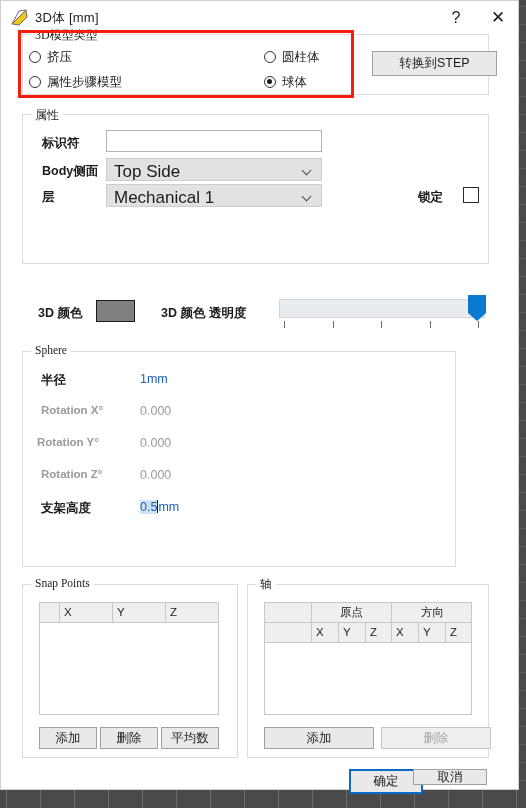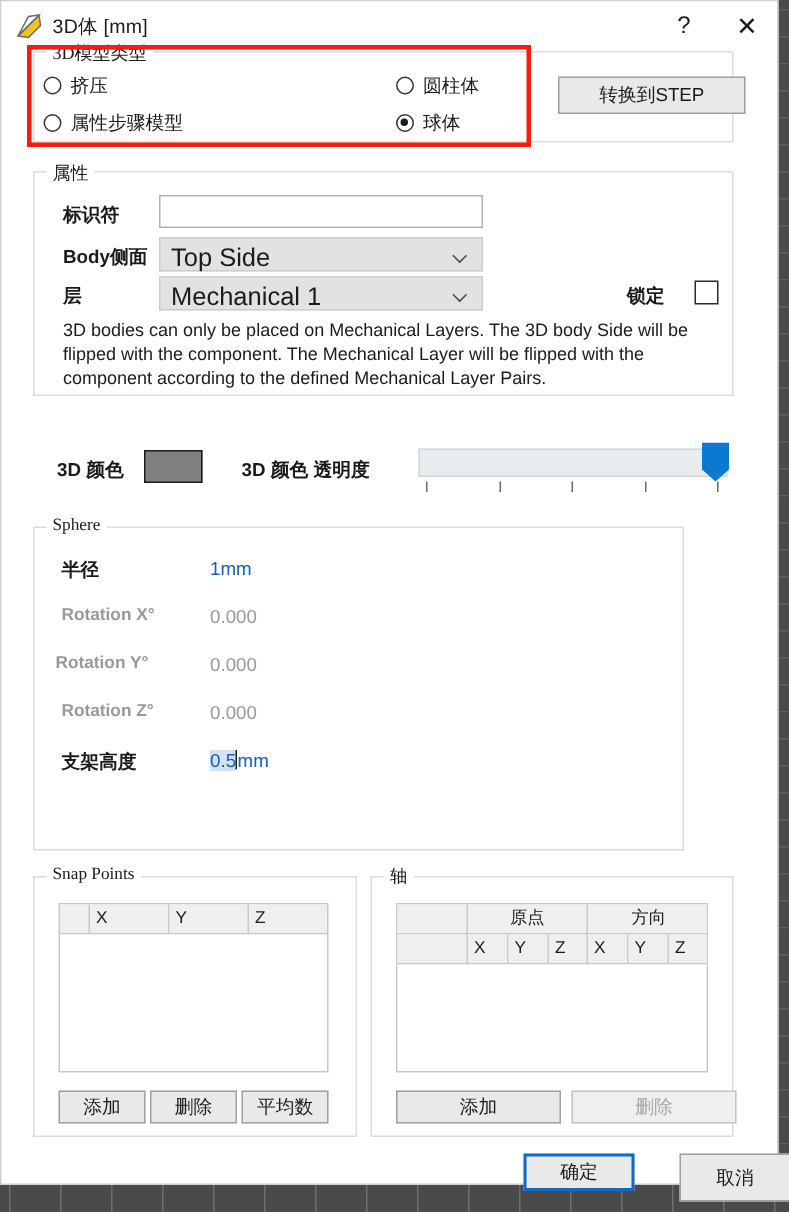--- a/index.html
+++ b/index.html
@@ -228,21 +228,20 @@
 
   <span class="lbl" style="left:41px;top:188px;">层</span>
   <div class="combo" style="left:105px;top:183px;width:216px;height:23px;">
     <span class="cv">Mechanical 1</span>
     <span class="arrow"></span>
   </div>
 
   <span class="lbl" style="left:417px;top:188px;">锁定</span>
   <div class="checkbox" style="left:462px;top:186px;"></div>
 
-  <div class="helptext" style="left:41px;top:211px;width:430px;">3D bodies can only be placed on Mechanical Layers. The 3D body Side will be flipped with the component. The Mechanical Layer will be flipped with the component according to the defined Mechanical Layer Pairs.</div>
 
 
   <span class="lbl" style="left:37px;top:304px;">3D 颜色</span>
   <div class="swatch" id="color-swatch" style="left: 95px; top: 299px; width: 39px; height: 22px; background: rgb(128, 128, 128);"></div>
 
   <span class="lbl" style="left:160px;top:304px;">3D 颜色 透明度</span>
 
   <div id="slider-track" style="left:278px;top:298px;width:206px;height:19px;"></div>
   <svg id="slider-handle" style="left: 467px; top: 294px;" viewBox="0 0 18 26">
     <polygon points="0,0 18,0 18,18 9,26 0,18" fill="#0a7ad1"></polygon>
@@ -304,15 +303,15 @@
       <div class="th" style="left:127px;width:27px;">X</div>
       <div class="th" style="left:154px;width:27px;">Y</div>
       <div class="th" style="left:181px;width:27px;border-right:none;">Z</div>
     </div>
     <div class="tbl-body" style="height:73px;"></div>
   </div>
   <div class="btn" style="left:263px;top:726px;width:110px;height:22px;">添加</div>
   <div class="btn disabled" style="left:380px;top:726px;width:110px;height:22px;">删除</div>
 
   <div class="btn default" style="left:348px;top:768px;width:74px;height:25px;">确定</div>
-  <div class="btn" style="left:452px;top:768px;width:74px;height:32px;">取消</div>
+  <div class="btn" style="left:412px;top:768px;width:74px;height:16px;">取消</div>
 
 </div>
 
 </body></html>

